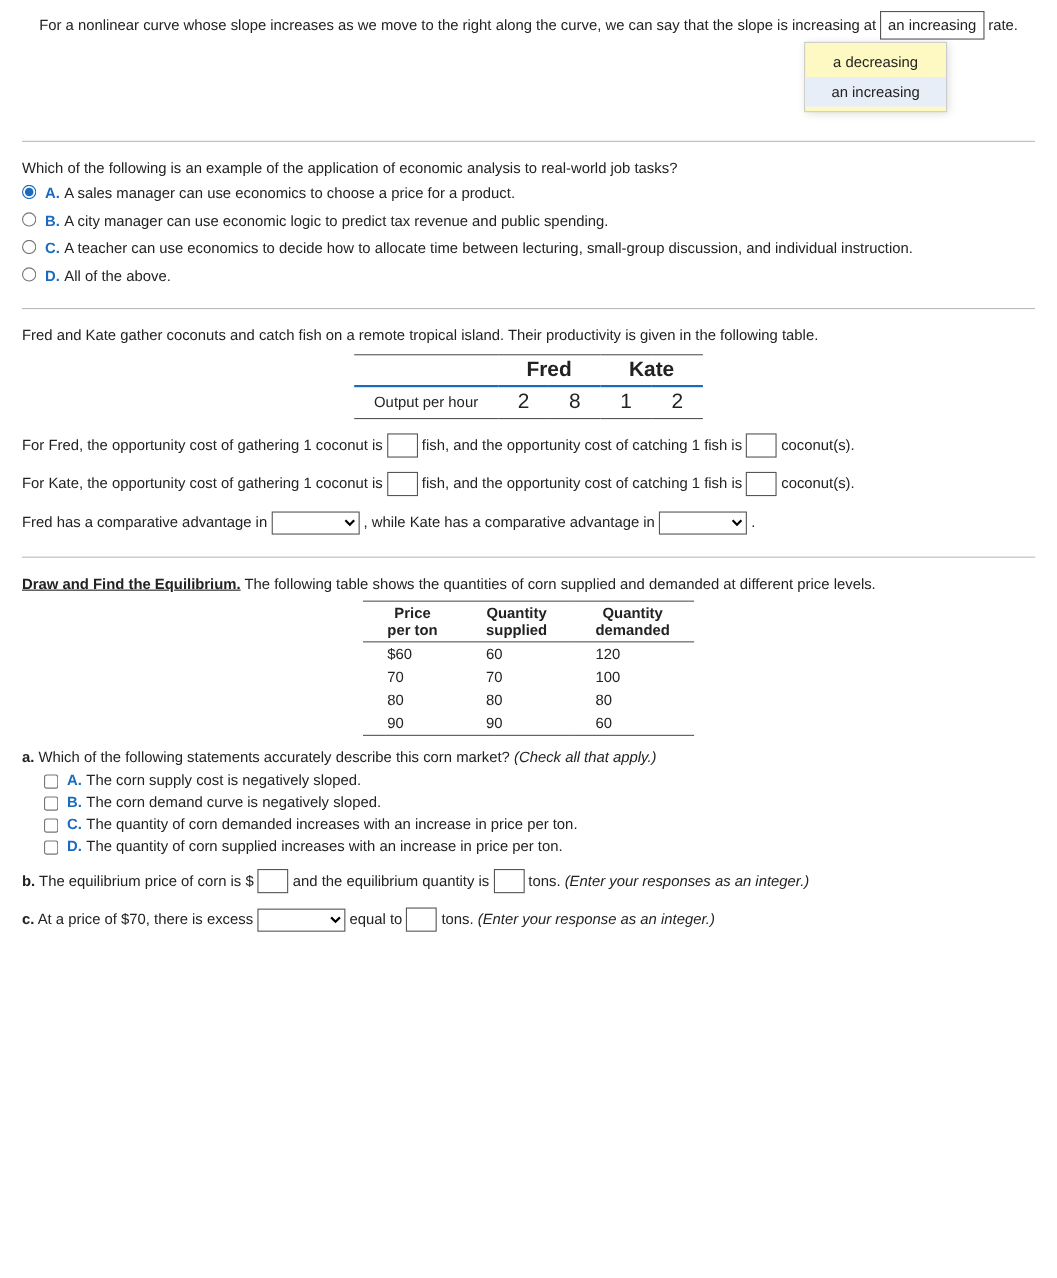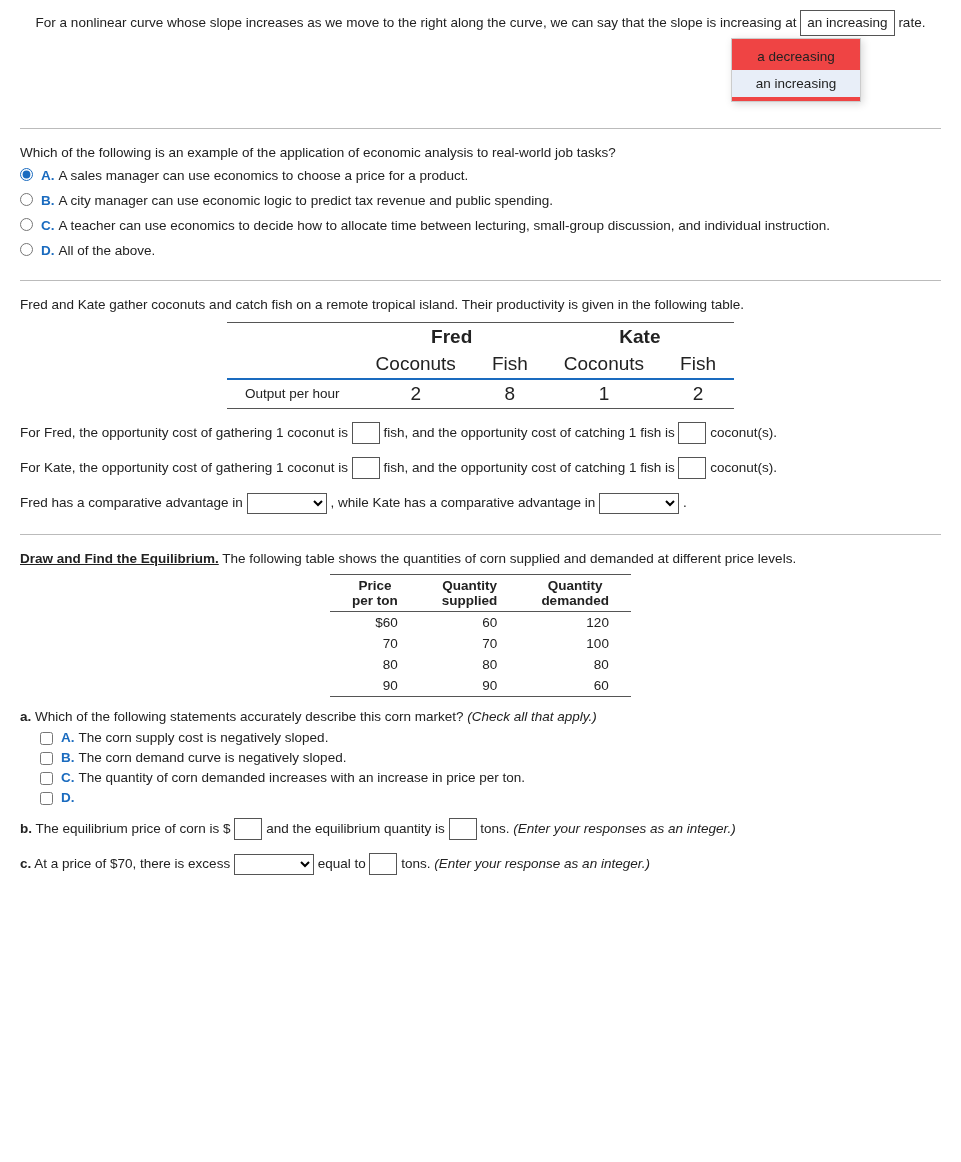--- a/index.html
+++ b/index.html
@@ -29,21 +29,21 @@
       font-size: 13.5px;
       display: inline-block;
       min-width: 90px;
     }
 
     
     .dropdown-popup {
       position: absolute;
       top: 28px;
       right: 80px;
-      background: #ef4444;
+      background: #fef9c3;
       border: 1px solid #ccc;
       box-shadow: 2px 2px 8px rgba(0,0,0,0.15);
       z-index: 100;
       min-width: 130px;
       padding: 4px 0;
     }
 
     .dropdown-popup .option {
       padding: 6px 16px;
       font-size: 13.5px;
@@ -152,21 +152,21 @@
     }
 
     
     .eq-table {
       border-collapse: collapse;
       margin: 8px auto;
     }
 
     .eq-table th, .eq-table td {
       padding: 3px 22px;
-      text-align: right;
+      text-align: left;
       font-size: 13.5px;
     }
 
     .eq-table thead tr th {
       font-weight: bold;
     }
 
     .eq-table thead tr:first-child th {
       border-top: 1.5px solid #555;
     }
@@ -266,27 +266,20 @@
 
 <div class="question-block">
   <div class="section-label">Fred and Kate gather coconuts and catch fish on a remote tropical island. Their productivity is given in the following table.</div>
 
   <table class="data-table">
     <thead>
       <tr>
         <th></th>
         <th colspan="2" class="col-header-top">Fred</th>
         <th colspan="2" class="col-header-top">Kate</th>
-      </tr>
-      <tr>
-        <th></th>
-        <th class="col-header-sub">Coconuts</th>
-        <th class="col-header-sub">Fish</th>
-        <th class="col-header-sub">Coconuts</th>
-        <th class="col-header-sub">Fish</th>
       </tr>
     </thead>
     <tbody>
       <tr>
         <td class="left-label">Output per hour</td>
         <td>2</td>
         <td>8</td>
         <td>1</td>
         <td>2</td>
       </tr>
@@ -384,20 +377,21 @@
       <span>The corn demand curve is negatively sloped.</span>
     </div>
     <div class="checkbox-item">
       <input type="checkbox" style="">
       <span class="cb-letter blue">C.</span>
       <span>The quantity of corn demanded increases with an increase in price per ton.</span>
     </div>
     <div class="checkbox-item">
       <input type="checkbox" style="">
       <span class="cb-letter blue">D.</span>
+      <span>The quantity of corn supplied increases with an increase in price per ton.</span>
     </div>
   </div>
 
   <div class="calc-text">
     <span class="bold">b.</span>
     <span>The equilibrium price of corn is $</span>
     <span class="small-input">&nbsp;</span>
     <span>and the equilibrium quantity is</span>
     <span class="small-input">&nbsp;</span>
     <span>tons.</span>

